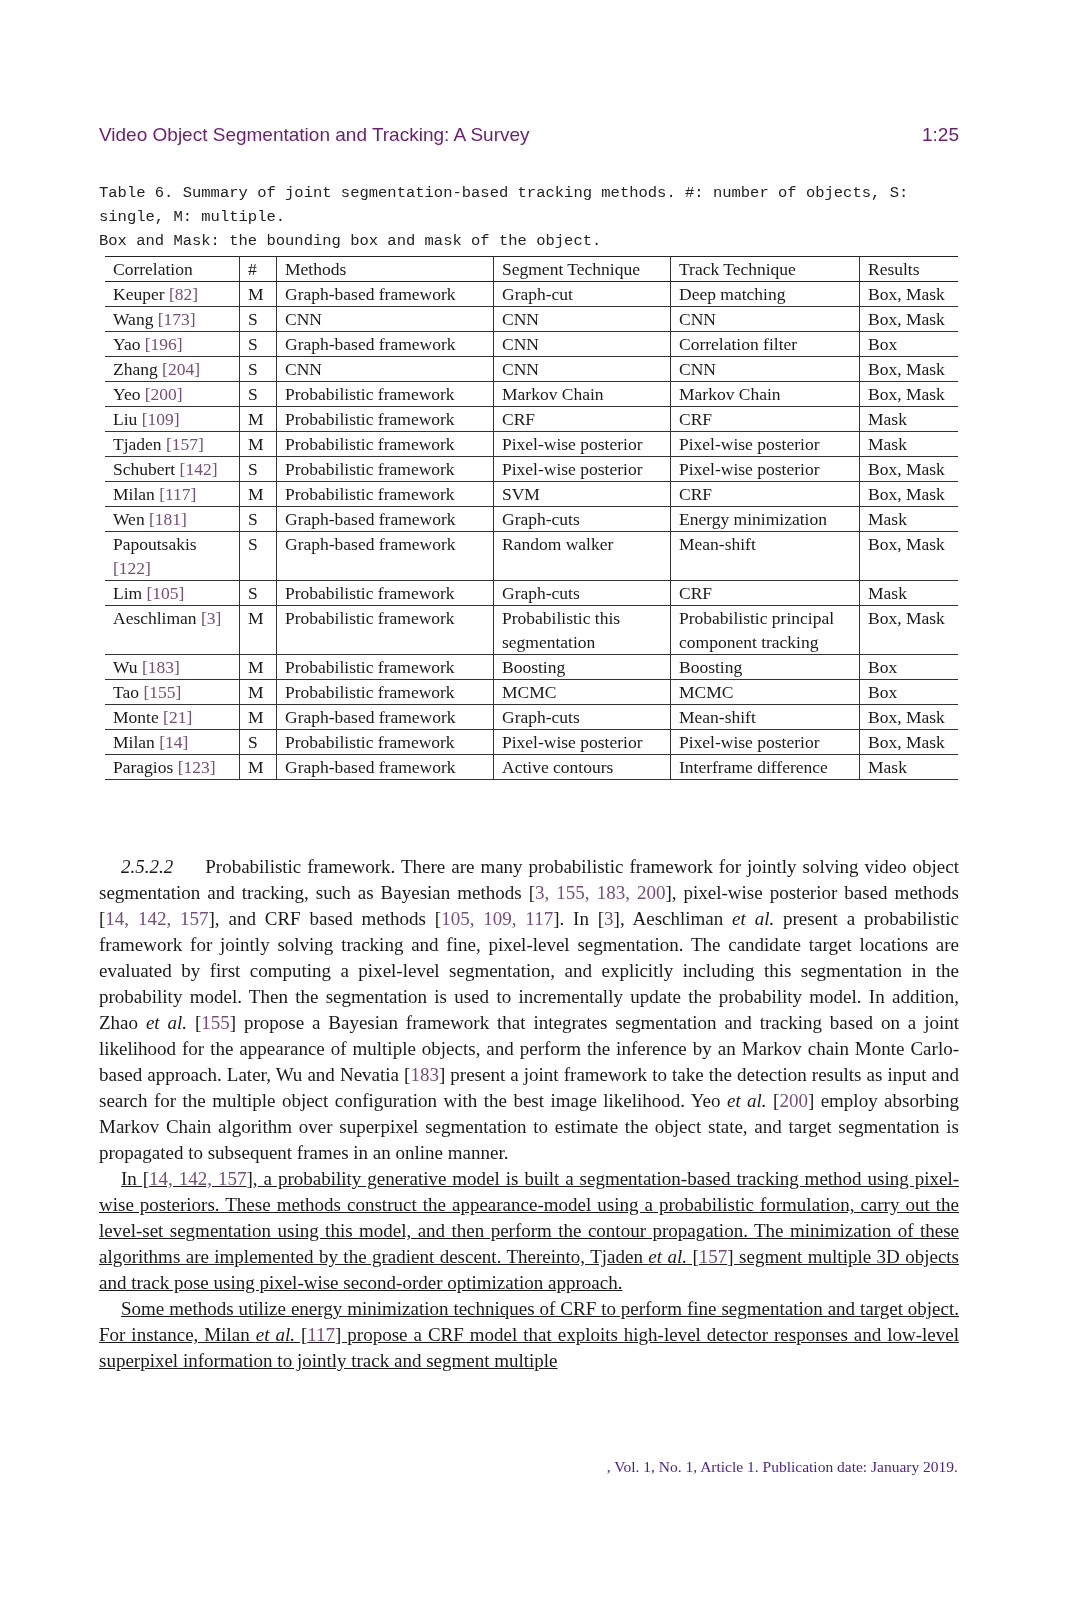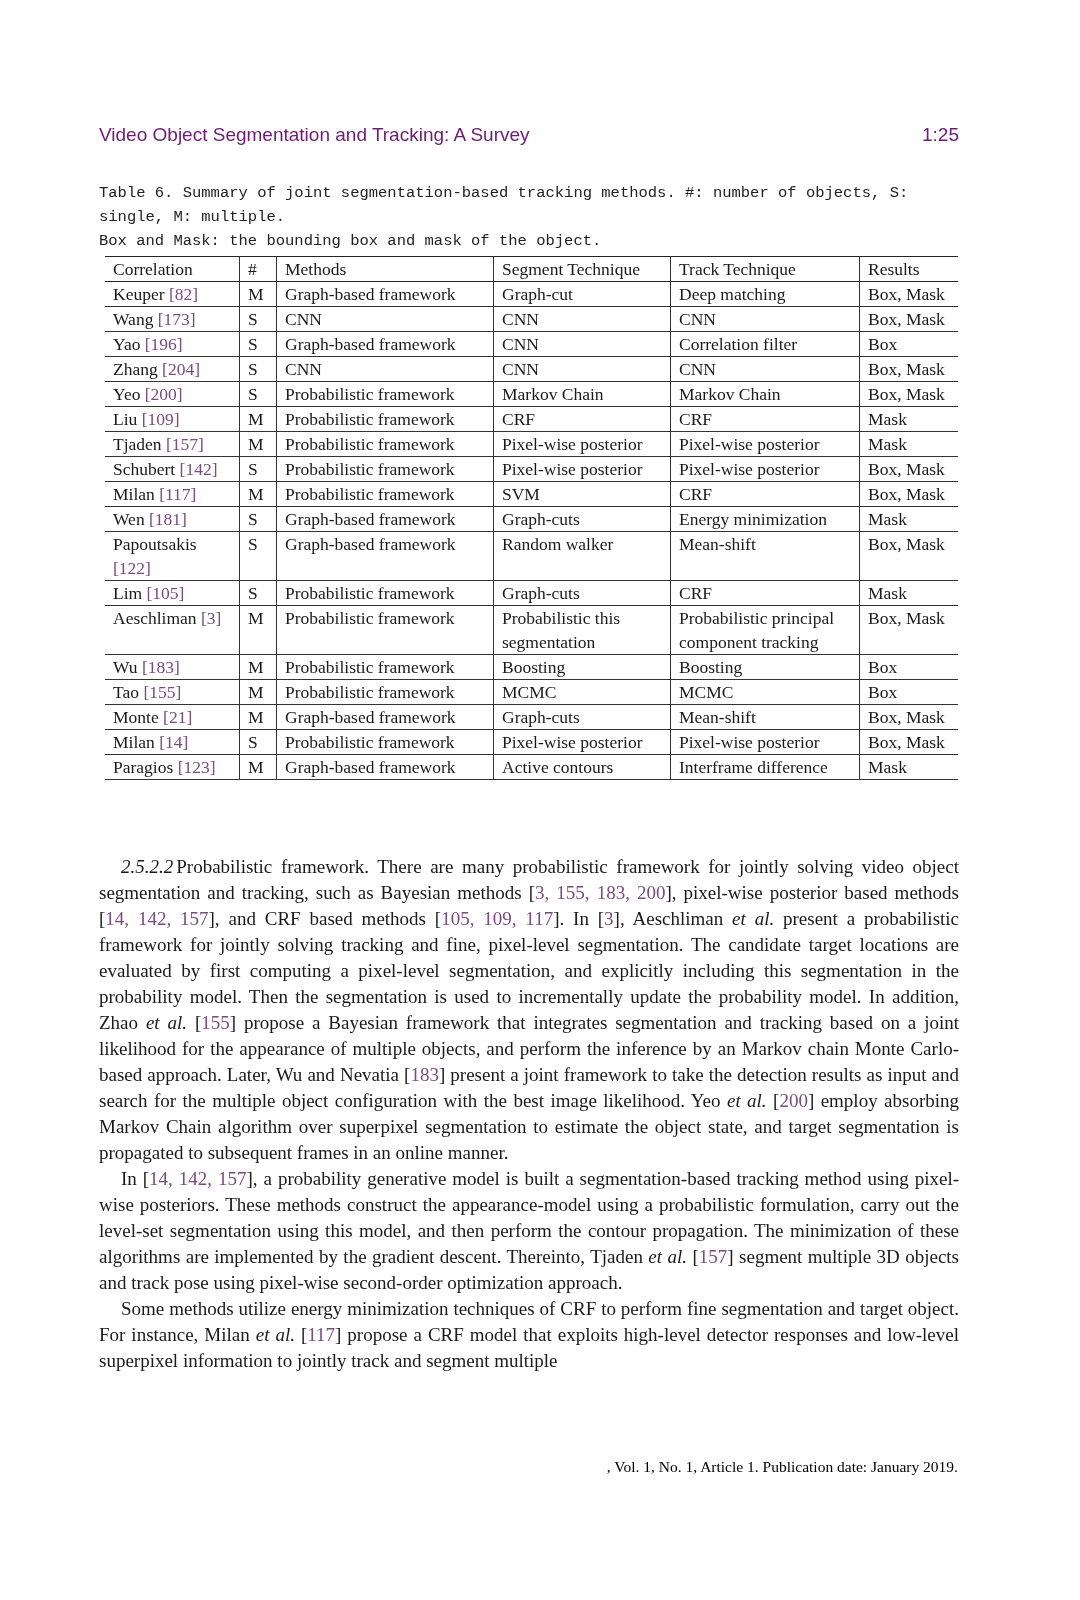--- a/index.html
+++ b/index.html
@@ -37,26 +37,26 @@
     .col-num { width: 20px; }
     .col-meth { width: 200px; }
     .col-seg { width: 160px; }
     .col-track { width: 172px; }
     .justify { text-align: justify; text-align-last: left; }
     .body-text {
       position: absolute; left: 99px; top: 854px; width: 860px;
       font-size: 19px; line-height: 26px; text-align: justify;
     }
     .body-text p { margin: 0; }
-    .body-text p.indent { text-indent: 22px; }
-    .sec-num { font-style: italic; margin-left: 22px; margin-right: 3px; }
+    .body-text p.indent { text-indent: 22px; text-decoration: underline; }
+    .sec-num { font-style: italic; margin-left: 22px; margin-right: 32px; }
     .sec-title { }
     .footer {
       position: absolute; right: 122px; top: 1458px;
-      font-size: 15.5px; color: #000000;
+      font-size: 15.5px; color: #4c1d95;
     }
   </style>
 </head>
 <body>
 
 <div class="running-head">
   <span>Video Object Segmentation and Tracking: A Survey</span>
   <span>1:25</span>
 </div>
 

